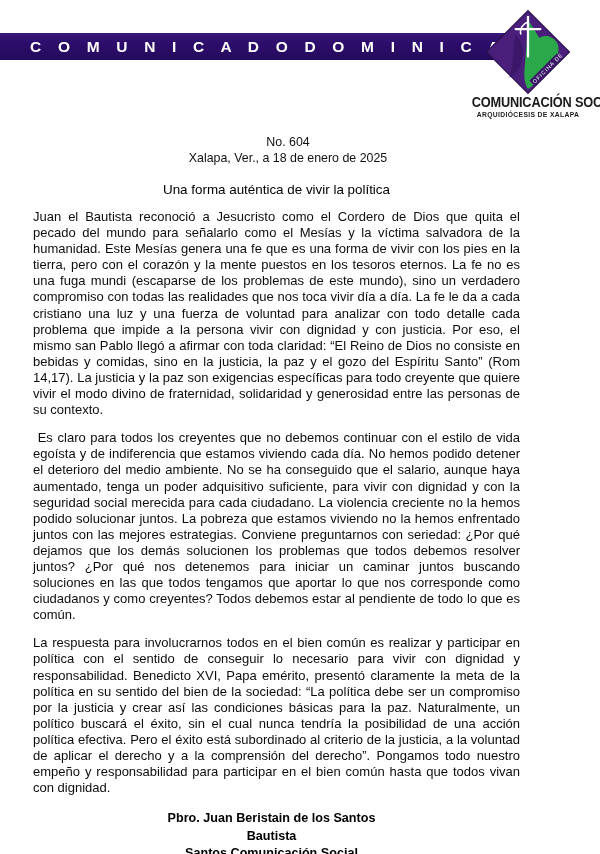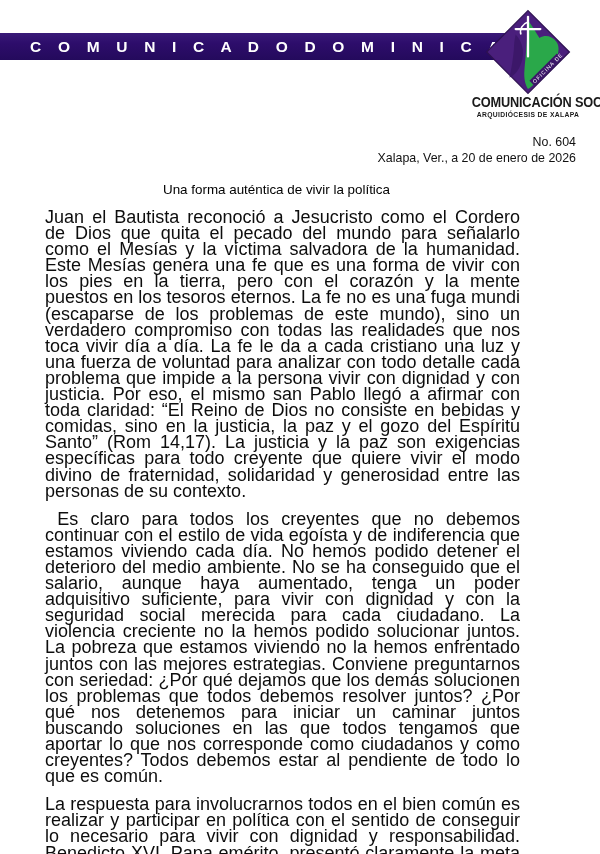--- a/index.html
+++ b/index.html
@@ -82,21 +82,21 @@
     font-size: 7.5px;
     letter-spacing: 0.4px;
     color: #1a1a1a;
     transform: scaleX(0.9);
     margin-top: 0px;
     white-space: nowrap;
   }
 
   
   .meta {
-    text-align: right;
+    text-align: center;
     padding-right: 24px;
     margin-top: 2px;
   }
   .meta-line {
     font-size: 12.4px;
     line-height: 16px;
     color: #111111;
   }
 
   
@@ -106,25 +106,25 @@
   .doc-title {
     text-align: center;
     font-size: 13.4px;
     font-weight: normal;
     margin-top: 16px;
     margin-bottom: 12px;
     color: #000000;
     padding-right: 0px;
   }
   .para {
-    font-size: 18px;
+    font-size: 13px;
     line-height: 16.1px;
     text-align: justify;
     text-justify: inter-word;
-    margin: 0 0 12px 12px;
+    margin: 0 0 12px 0;
     color: #0d0d0d;
     white-space: pre-wrap;
   }
   .para:last-of-type { margin-bottom: 0; }
 
   
   .signature {
     margin-top: 14px;
     text-align: center;
     padding-right: 10px;
@@ -172,21 +172,21 @@
         <text x="50" y="72.6" font-family="'Liberation Sans', sans-serif" font-size="6" fill="#ffffff" letter-spacing="1.2">OFICINA DE</text>
       </g>
     </svg>
     <div class="logo-name">COMUNICACIÓN SOCIAL</div>
     <div class="logo-sub">ARQUIDIÓCESIS DE XALAPA</div>
   </div>
 </div>
 
 <div class="meta">
   <div class="meta-line">No. 604</div>
-  <div class="meta-line">Xalapa, Ver., a 20 de enero de 2026</div>
+  <div class="meta-line">Xalapa, Ver., a 18 de enero de 2025</div>
 </div>
 
 <div class="doc-body">
   <div class="doc-title">Una forma auténtica de vivir la política</div>
 
   <p class="para">Juan el Bautista reconoció a Jesucristo como el Cordero de Dios que quita el pecado del mundo para señalarlo como el Mesías y la víctima salvadora de la humanidad. Este Mesías genera una fe que es una forma de vivir con los pies en la tierra, pero con el corazón y la mente puestos en los tesoros eternos. La fe no es una fuga mundi (escaparse de los problemas de este mundo), sino un verdadero compromiso con todas las realidades que nos toca vivir día a día. La fe le da a cada cristiano una luz y una fuerza de voluntad para analizar con todo detalle cada problema que impide a la persona vivir con dignidad y con justicia. Por eso, el mismo san Pablo llegó a afirmar con toda claridad: “El Reino de Dios no consiste en bebidas y comidas, sino en la justicia, la paz y el gozo del Espíritu Santo” (Rom 14,17). La justicia y la paz son exigencias específicas para todo creyente que quiere vivir el modo divino de fraternidad, solidaridad y generosidad entre las personas de su contexto.</p>
   <p class="para"> Es claro para todos los creyentes que no debemos continuar con el estilo de vida egoísta y de indiferencia que estamos viviendo cada día. No hemos podido detener el deterioro del medio ambiente. No se ha conseguido que el salario, aunque haya aumentado, tenga un poder adquisitivo suficiente, para vivir con dignidad y con la seguridad social merecida para cada ciudadano. La violencia creciente no la hemos podido solucionar juntos. La pobreza que estamos viviendo no la hemos enfrentado juntos con las mejores estrategias. Conviene preguntarnos con seriedad: ¿Por qué dejamos que los demás solucionen los problemas que todos debemos resolver juntos? ¿Por qué nos detenemos para iniciar un caminar juntos buscando soluciones en las que todos tengamos que aportar lo que nos corresponde como ciudadanos y como creyentes? Todos debemos estar al pendiente de todo lo que es común.</p>
   <p class="para">La respuesta para involucrarnos todos en el bien común es realizar y participar en política con el sentido de conseguir lo necesario para vivir con dignidad y responsabilidad. Benedicto XVI, Papa emérito, presentó claramente la meta de la política en su sentido del bien de la sociedad: “La política debe ser un compromiso por la justicia y crear así las condiciones básicas para la paz. Naturalmente, un político buscará el éxito, sin el cual nunca tendría la posibilidad de una acción política efectiva. Pero el éxito está subordinado al criterio de la justicia, a la voluntad de aplicar el derecho y a la comprensión del derecho”. Pongamos todo nuestro empeño y responsabilidad para participar en el bien común hasta que todos vivan con dignidad.</p>
 
   <div class="signature">

